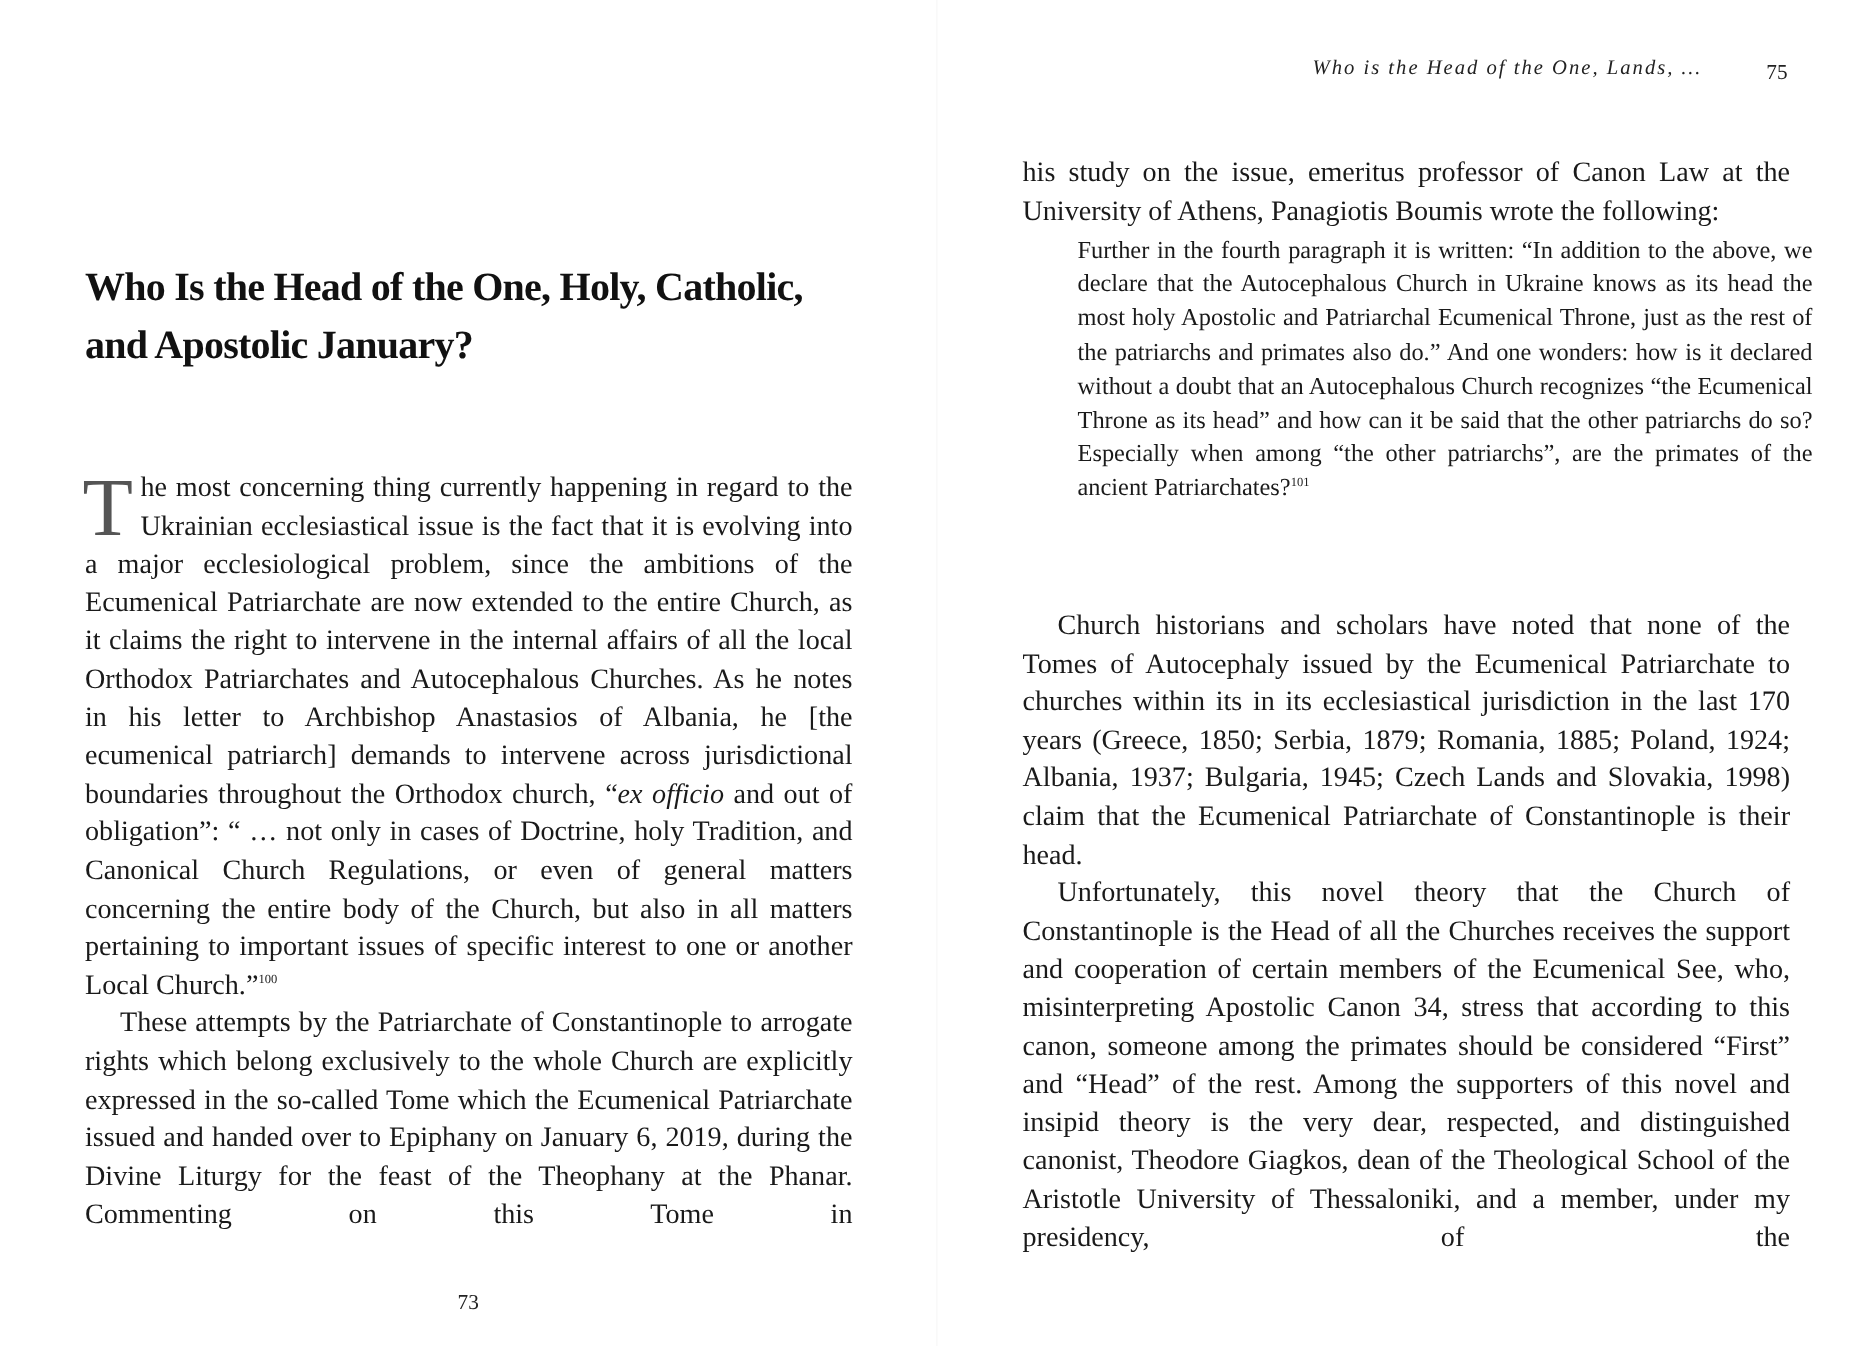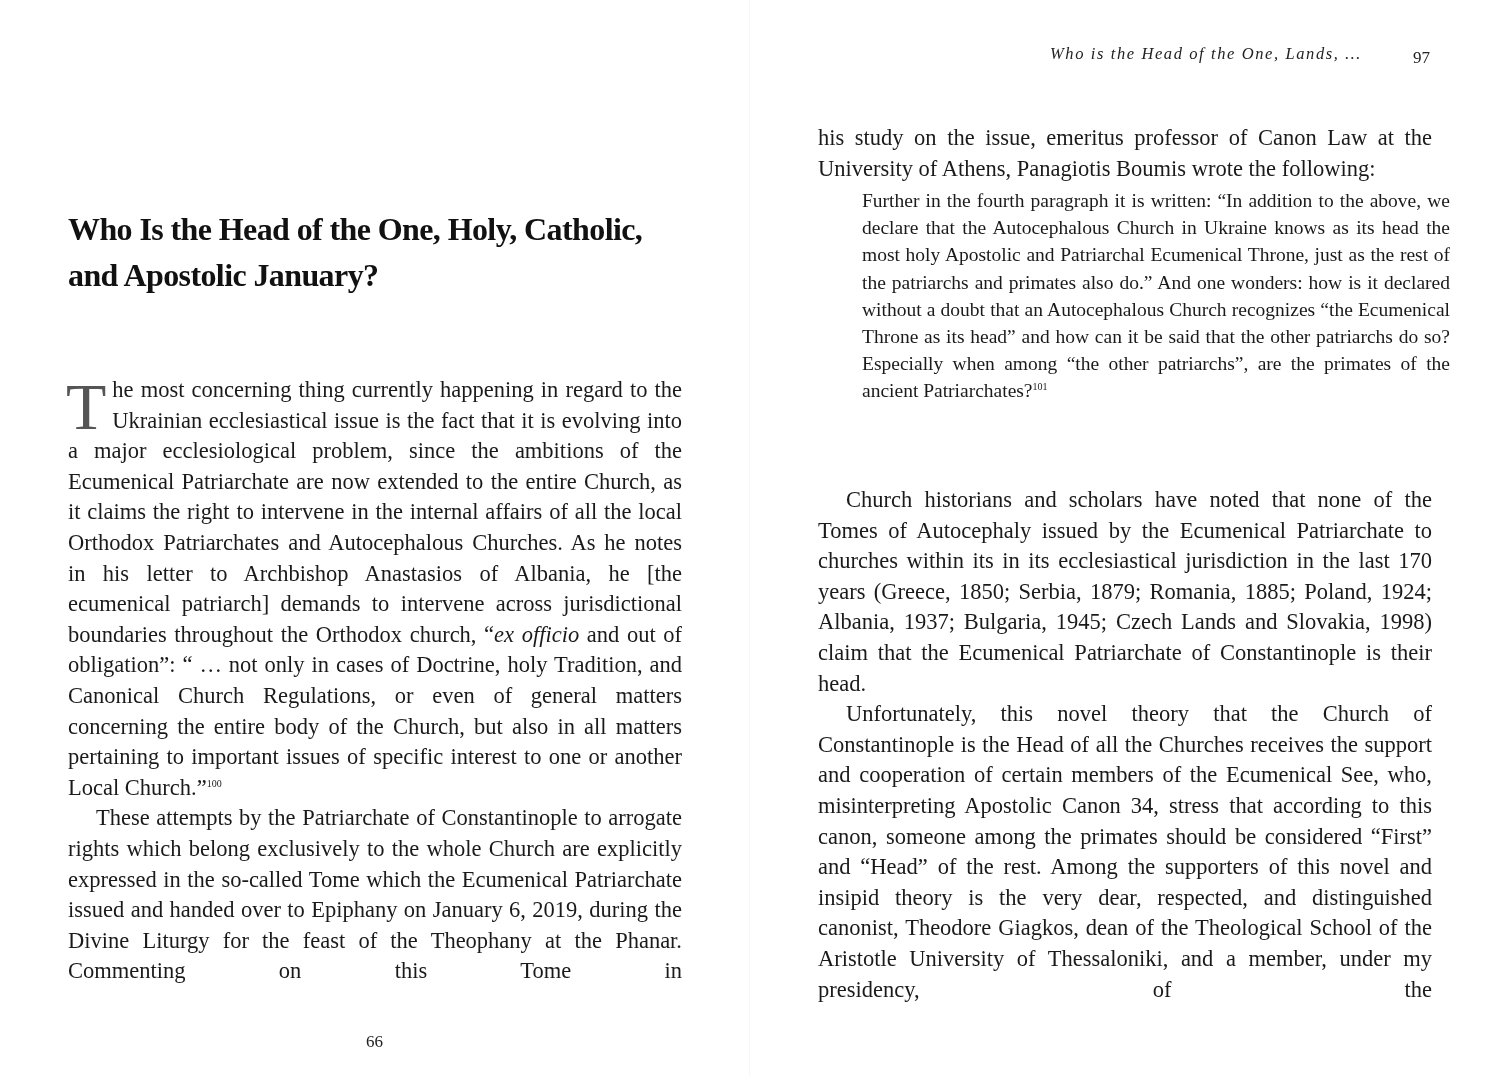--- a/index.html
+++ b/index.html
@@ -40,28 +40,28 @@
 <body>
 
 <div class="page page-left">
   <h1 class="chapter-title">Who Is the Head of the One, Holy, Catholic, and Apostolic January?</h1>
 
   <div class="body-text left-col">
     <p><span class="drop-cap">T</span><span>he most concerning thing currently happening in regard to the Ukrainian ecclesiastical issue is the fact that it is evolving into a major ecclesiological problem, since the ambitions of the Ecumenical Patriarchate are now extended to the entire Church, as it claims the right to intervene in the internal affairs of all the local Orthodox Patriarchates and Autocephalous Churches. As he notes in his letter to Archbishop Anastasios of Albania, he [the ecumenical patriarch] demands to intervene across jurisdictional boundaries throughout the Orthodox church, “</span><em>ex officio</em><span> and out of obligation”: “ … not only in cases of Doctrine, holy Tradition, and Canonical Church Regulations, or even of general matters concerning the entire body of the Church, but also in all matters pertaining to important issues of specific interest to one or another Local Church.”</span><span class="sup">100</span></p>
     <p class="indent full-line">These attempts by the Patriarchate of Constantinople to arrogate rights which belong exclusively to the whole Church are explicitly expressed in the so-called Tome which the Ecumenical Patriarchate issued and handed over to Epiphany on January 6, 2019, during the Divine Liturgy for the feast of the Theophany at the Phanar. Commenting on this Tome in</p>
   </div>
 
-  <div class="folio-left">66</div>
+  <div class="folio-left">73</div>
 </div>
 
 <div class="gutter"></div>
 
 <div class="page page-right">
   <div class="running-head">Who is the Head of the One, Lands, …</div>
-  <div class="folio-right">97</div>
+  <div class="folio-right">75</div>
 
   <div class="body-text right-col-top">
     <p class="last-line">his study on the issue, emeritus professor of Canon Law at the University of Athens, Panagiotis Boumis wrote the following:</p>
   </div>
 
   <p class="blockquote"><span>Further in the fourth paragraph it is written: “In addition to the above, we declare that the Autocephalous Church in Ukraine knows as its head the most holy Apostolic and Patriarchal Ecumenical Throne, just as the rest of the patriarchs and primates also do.” And one wonders: how is it declared without a doubt that an Autocephalous Church recognizes “the Ecumenical Throne as its head” and how can it be said that the other patriarchs do so? Especially when among “the other patriarchs”, are the primates of the ancient Patriarchates?</span><span class="sup">101</span></p>
 
   <div class="body-text right-col-main">
     <p class="indent">Church historians and scholars have noted that none of the Tomes of Autocephaly issued by the Ecumenical Patriarchate to churches within its in its ecclesiastical jurisdiction in the last 170 years (Greece, 1850; Serbia, 1879; Romania, 1885; Poland, 1924; Albania, 1937; Bulgaria, 1945; Czech Lands and Slovakia, 1998) claim that the Ecumenical Patriarchate of Constantinople is their head.</p>
     <p class="indent full-line">Unfortunately, this novel theory that the Church of Constantinople is the Head of all the Churches receives the support and cooperation of certain members of the Ecumenical See, who, misinterpreting Apostolic Canon 34, stress that according to this canon, someone among the primates should be considered “First” and “Head” of the rest. Among the supporters of this novel and insipid theory is the very dear, respected, and distinguished canonist, Theodore Giagkos, dean of the Theological School of the Aristotle University of Thessaloniki, and a member, under my presidency, of the</p>

